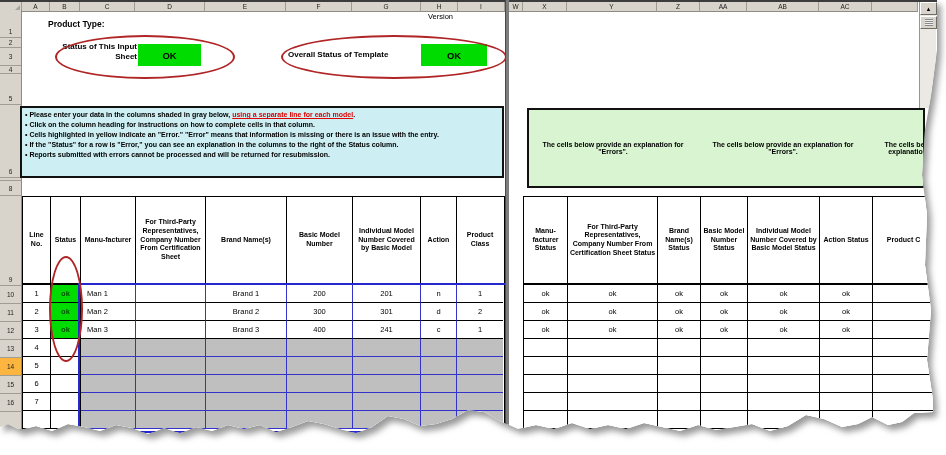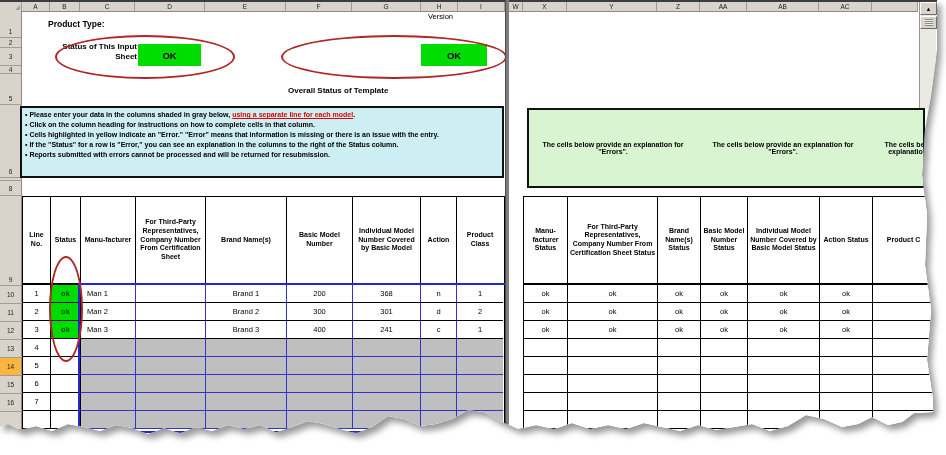--- a/index.html
+++ b/index.html
@@ -33,21 +33,21 @@
   .corner-tri{position:absolute;right:1px;bottom:1px;width:0;height:0;
               border-left:5px solid transparent;border-bottom:5px solid #a8a49c;}
   .splitbar{position:absolute;left:505px;top:0;width:4px;height:430px;background:#7d7d7d;
             border-left:1px solid #4a4a4a;z-index:40;}
 
   
   .ptype{position:absolute;left:48px;top:19px;font-size:8.5px;font-weight:bold;color:#000;}
   .version{position:absolute;left:428px;top:12px;width:60px;font-size:7.5px;color:#000;text-align:left;}
   .statlabel{position:absolute;left:57px;top:42px;width:80px;font-size:8px;font-weight:bold;
              text-align:right;line-height:1.25;}
-  .overlabel{position:absolute;left:288px;top:50px;width:132px;font-size:8px;font-weight:bold;margin-top:36px;}
+  .overlabel{position:absolute;left:288px;top:50px;width:132px;font-size:8px;font-weight:bold;}
   .okcell{position:absolute;height:22px;background:#00dc00;color:#000;font-weight:bold;
           font-size:9.5px;display:flex;align-items:center;justify-content:center;}
   .oval{position:absolute;border:2px solid #b02525;border-radius:50%;z-index:30;pointer-events:none;}
   .title{position:absolute;left:22px;top:87px;width:483px;text-align:center;
          font-size:12.5px;font-weight:bold;color:#000;}
   .instr{position:absolute;left:20px;top:106px;width:484px;height:72px;background:#cdeef2;
          border:2px solid #111;padding:2px 3px 0 3px;font-size:7px;font-weight:bold;
          line-height:10.1px;color:#000;}
   .instr .red{color:#e00000;text-decoration:underline;}
   .greenbox{position:absolute;left:527px;top:108px;width:398px;height:80px;background:#d8f4d0;
@@ -168,21 +168,21 @@
           <div class="th">Basic Model Number</div>
           <div class="th">Individual Model Number Covered by Basic Model</div>
           <div class="th">Action</div>
           <div class="th lastcol">Product Class</div>
           <div class="td">1</div>
           <div class="td okgreen">ok</div>
           <div class="td bv left">Man 1</div>
           <div class="td bv"></div>
           <div class="td bv">Brand 1</div>
           <div class="td bv">200</div>
-          <div class="td bv">368</div>
+          <div class="td bv">201</div>
           <div class="td bv">n</div>
           <div class="td lastcol bv">1</div>
           <div class="td">2</div>
           <div class="td okgreen">ok</div>
           <div class="td bv left">Man 2</div>
           <div class="td bv"></div>
           <div class="td bv">Brand 2</div>
           <div class="td bv">300</div>
           <div class="td bv">301</div>
           <div class="td bv">d</div>

